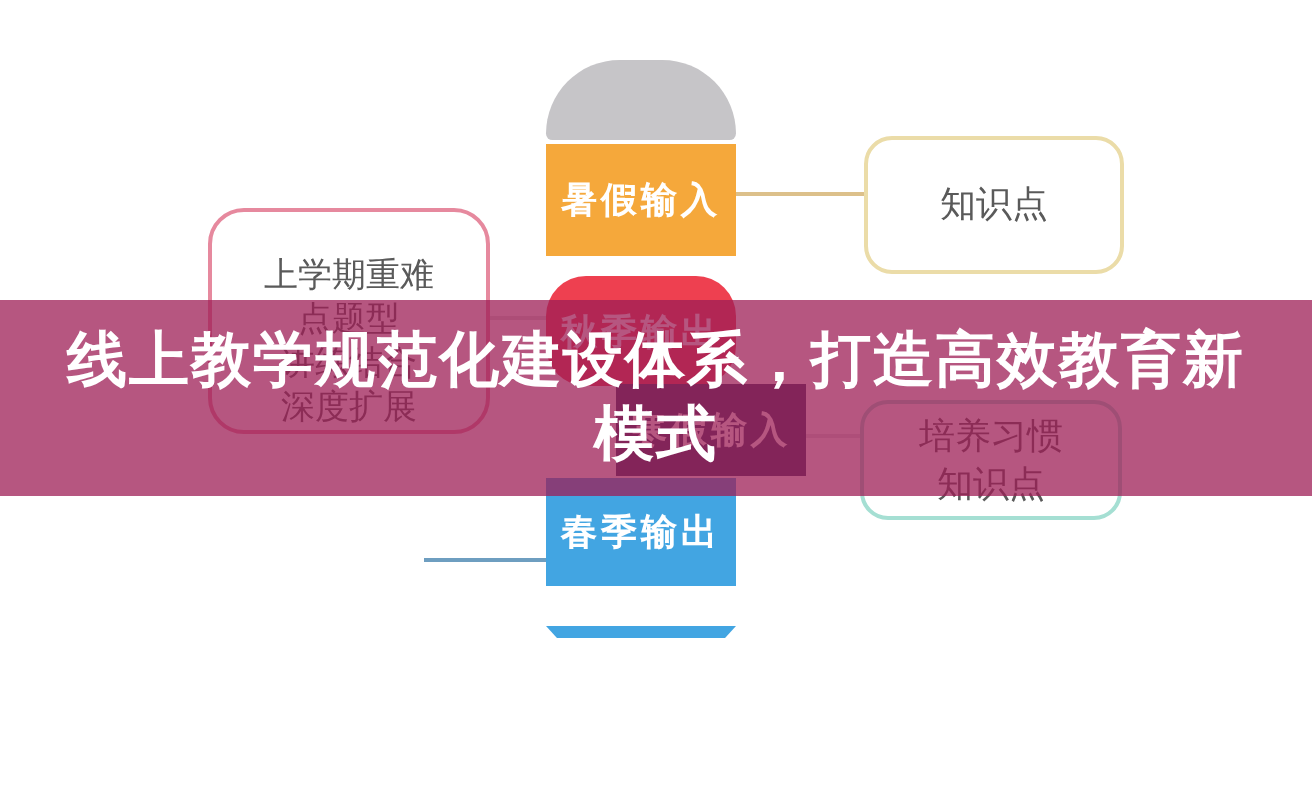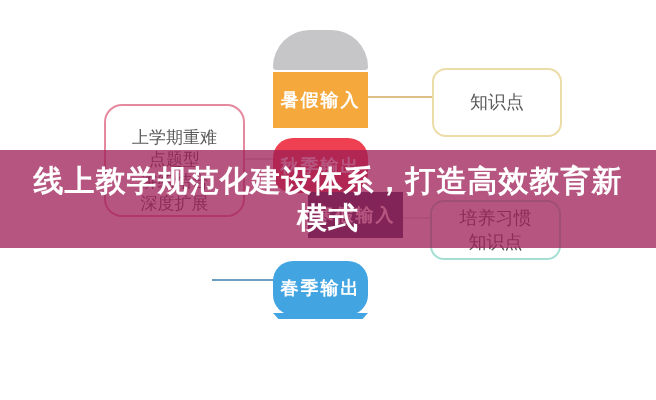--- a/index.html
+++ b/index.html
@@ -7,21 +7,21 @@
   .stage{position:relative;width:656px;height:319px;background:#ffffff;overflow:hidden;}
 
   
   .eraser{position:absolute;left:273px;top:30px;width:95px;height:40px;
           background:#C6C5C8;border-radius:46px 46px 4px 4px;}
   .band{position:absolute;left:273px;width:95px;display:flex;align-items:center;justify-content:center;
         color:#ffffff;font-weight:bold;font-size:18px;letter-spacing:2px;}
   .band-summer{top:72px;height:56px;}
   .band-autumn{top:138px;height:55px;}
   .band-winter{top:192px;height:46px;margin-left:35px;}
-  .band-spring{top:261px;height:54px;border-radius:20px;}
+  .band-spring{top:239px;height:54px;}
   .tip{position:absolute;left:273px;top:313px;width:95px;height:52px;
        clip-path:polygon(0 0,100% 0,50% 100%);}
   .lead{position:absolute;left:304px;top:346px;width:33px;height:19px;
         clip-path:polygon(0 0,100% 0,50% 100%);}
 
   
   .conn{position:absolute;height:2px;}
   .conn-summer{top:96px;left:368px;width:64px;background:#DCC08A;}
   .conn-autumn{top:158px;left:213px;width:60px;background:#D9D9DC;}
   .conn-winter{top:217px;left:368px;width:62px;background:#DDDDE2;}

